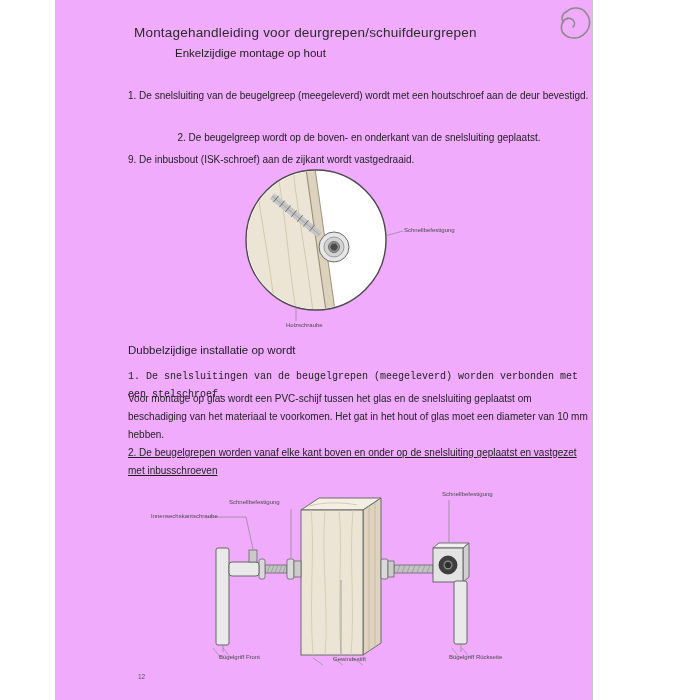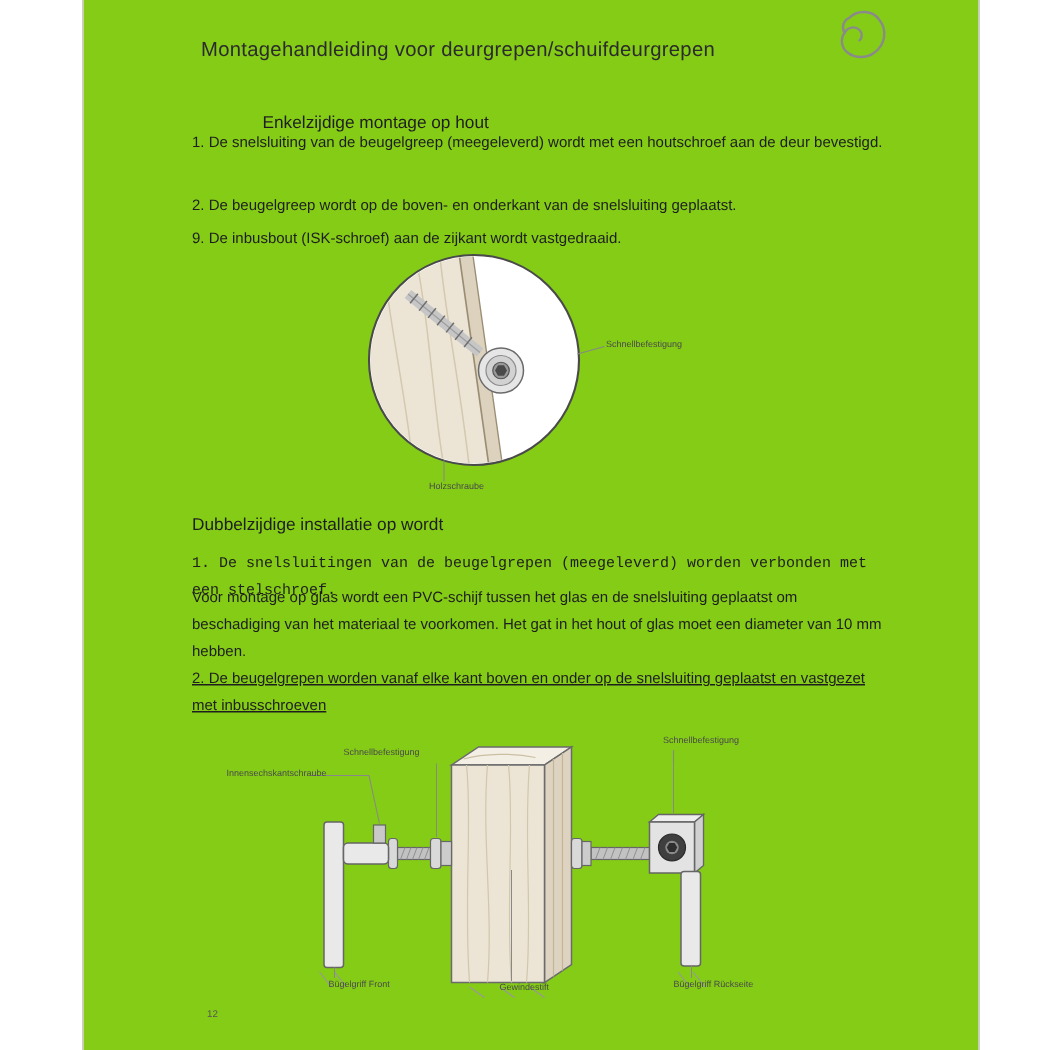--- a/index.html
+++ b/index.html
@@ -1,19 +1,19 @@
 <!DOCTYPE html>
 <html><head>
 <meta charset="utf-8">
 <style>
   * { margin:0; padding:0; box-sizing:border-box; }
   html,body { width:700px; height:700px; background:#ffffff; overflow:hidden;
               font-family:"Liberation Sans", sans-serif; }
-  .page { position:absolute; left:55px; top:0; width:598px; height:700px;
-          background:#84cc16; border-left:1px solid #c9c9c9; border-right:1px solid #c9c9c9; }
+  .page { position:absolute; left:55px; top:0; width:538px; height:700px;
+          background:#f0abfc; border-left:1px solid #c9c9c9; border-right:1px solid #c9c9c9; }
   .abs { position:absolute; }
   .title { font-size:13.5px; font-weight:500; color:#2b2b2b; letter-spacing:.2px; }
   .h2 { font-size:11.5px; color:#1e1e1e; }
   .para { font-size:10px; color:#1e1e1e; line-height:18px; width:462px; }
   .figure { position:absolute; }
   .figlabel { position:absolute; font-size:6px; color:#4a4a4a; white-space:nowrap; }
   .pagenum { font-size:6.5px; color:#555; }
   svg { display:block; }
 </style>
 </head>
@@ -21,23 +21,23 @@
 
 <div class="page">
 
   <svg class="abs" style="left:492px; top:4px;" width="48" height="42" viewBox="0 0 48 42">
     <path d="M18 8 C24 2 34 3 38 9 C44 16 42 26 35 31 C30 35 22 35 17 31 C13 28 12 22 15 18 C17 14 22 13 25 16 C27 18 27 21 25 23" fill="none" stroke="#8a8a8a" stroke-width="1.6" stroke-linecap="round"></path>
     <path d="M18 8 C14 10 13 14 15 18" fill="none" stroke="#8a8a8a" stroke-width="1.6" stroke-linecap="round"></path>
   </svg>
 
   <div class="abs title" style="left:78px; top:25px;">Montagehandleiding voor deurgrepen/schuifdeurgrepen</div>
 
-  <div class="abs h2" style="left:72px; top:76px;padding-left:47px;">Enkelzijdige montage op hout</div>
+  <div class="abs h2" style="left:72px; top:47px;padding-left:47px;">Enkelzijdige montage op hout</div>
   <div class="abs para" style="left:72px; top:87px;">1. De snelsluiting van de beugelgreep (meegeleverd) wordt met een houtschroef aan de deur bevestigd.</div>
-  <div class="abs para" style="left:72px; top:129px;">2. De beugelgreep wordt op de boven- en onderkant van de snelsluiting geplaatst.</div>
+  <div class="abs para" style="left:72px; top:129px;text-align:center;">2. De beugelgreep wordt op de boven- en onderkant van de snelsluiting geplaatst.</div>
   <div class="abs para" style="left:72px; top:151px;">9. De inbusbout (ISK-schroef) aan de zijkant wordt vastgedraaid.</div>
 
   <div class="figure" style="left:180px; top:168px; width:230px; height:170px;">
     <svg width="230" height="170" viewBox="0 0 230 170">
       <defs>
         <clipPath id="fig1clip">
             <circle cx="80" cy="72" r="69"></circle>
           </clipPath>
       </defs>
       <circle cx="80" cy="72" r="70" fill="#ffffff" stroke="#4a4a4a" stroke-width="1.4"></circle>

